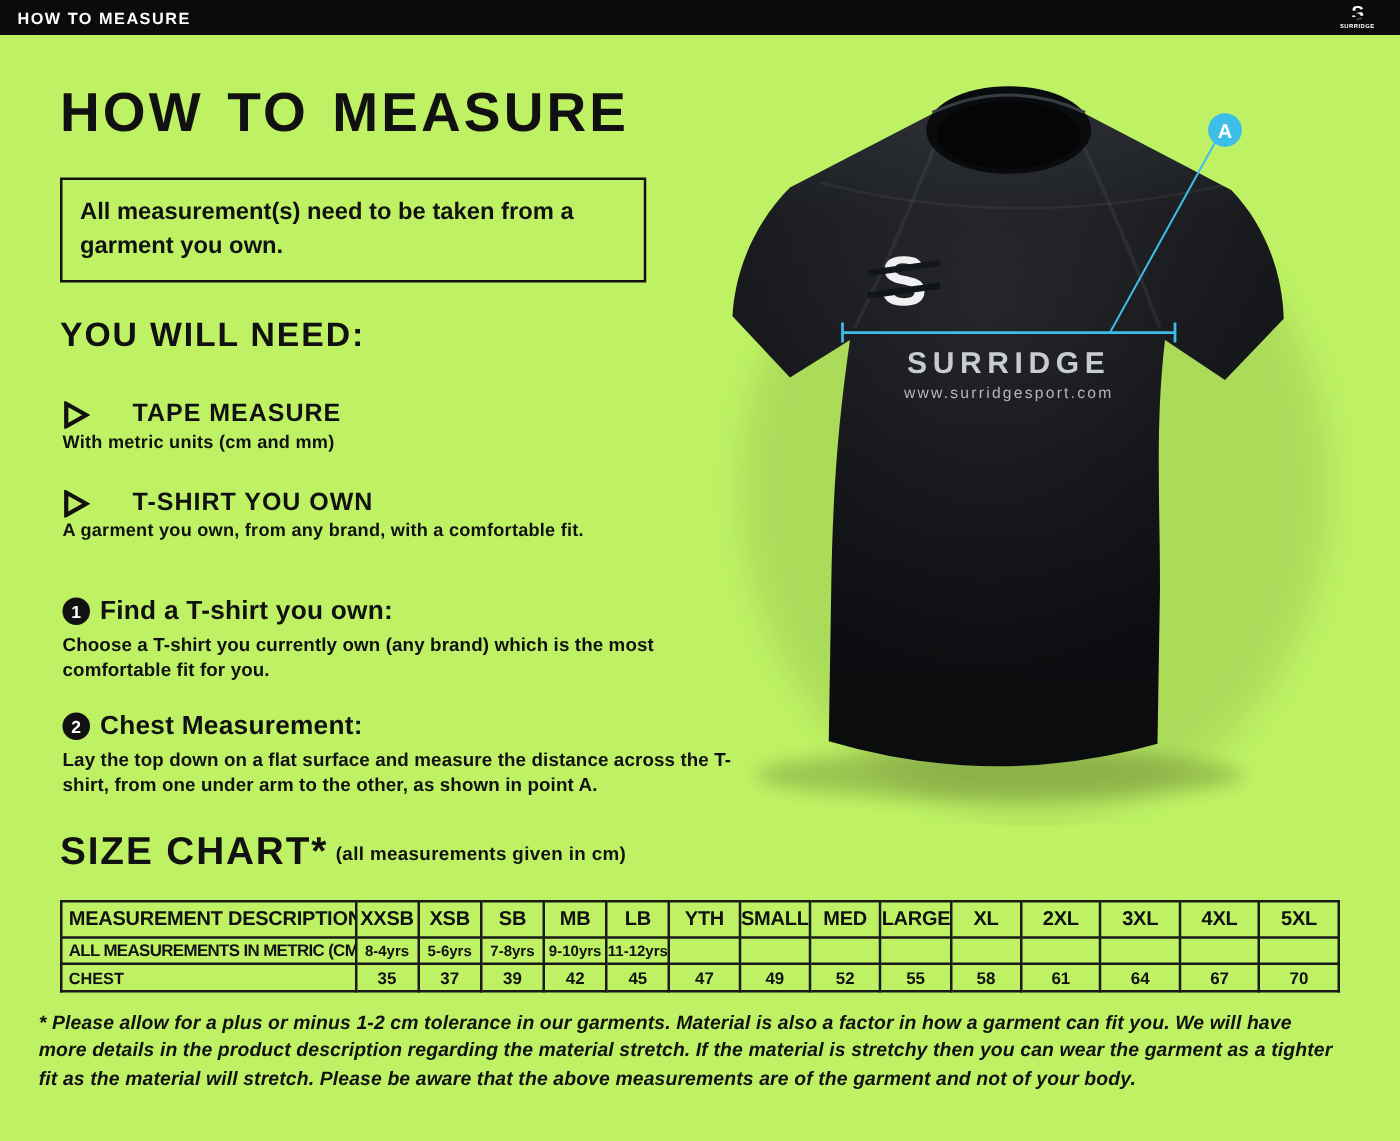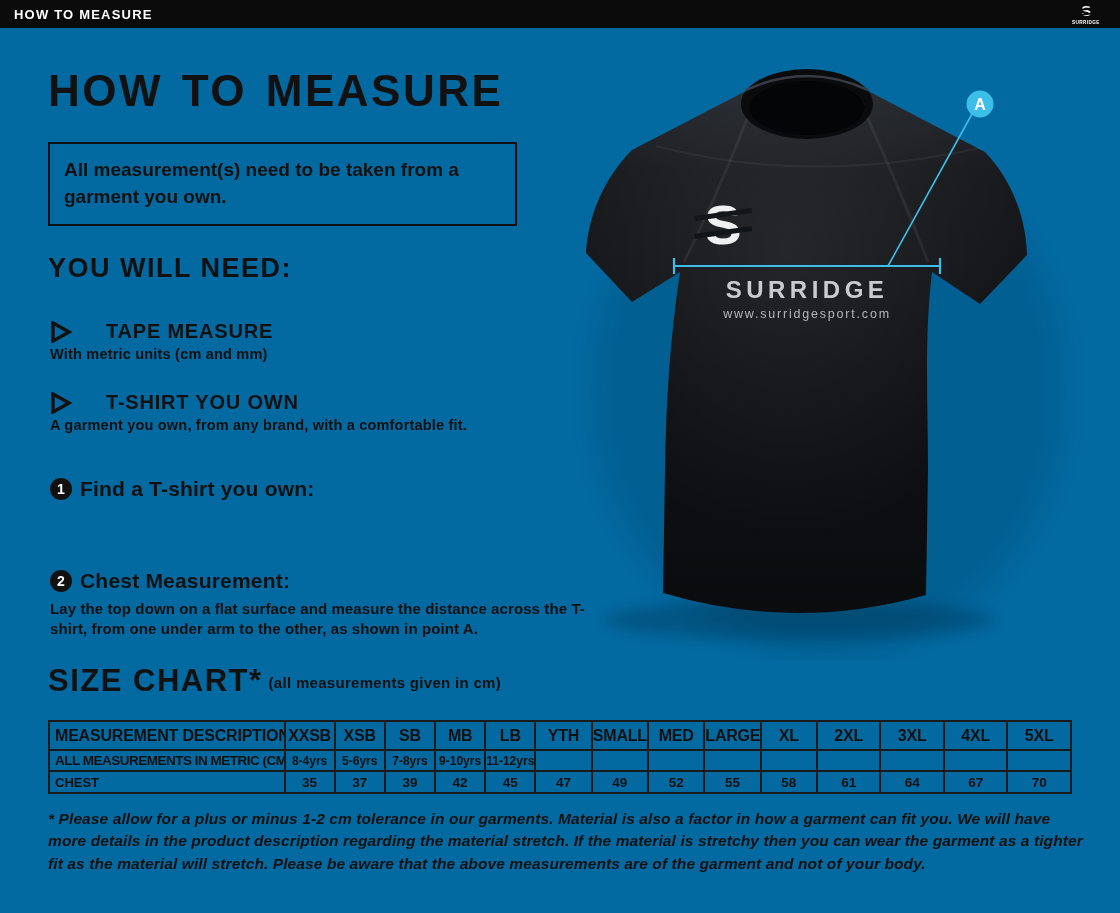--- a/index.html
+++ b/index.html
@@ -1,17 +1,17 @@
 <!DOCTYPE html>
 <html><head>
 <meta charset="utf-8">
 <style>
   html,body{margin:0;padding:0;background:#ffffff;}
   body{width:1120px;height:913px;font-family:"Liberation Sans",sans-serif;color:#111;}
-  .page{position:relative;width:1120px;height:913px;overflow:hidden;background:#0369a1;}
+  .page{position:relative;width:1120px;height:913px;overflow:hidden;background:#bef264;}
 
   
   .topbar{position:absolute;left:0;top:0;width:1120px;height:28px;background:#0b0b0b;
           display:flex;align-items:center;justify-content:space-between;}
   .topbar-title{color:#fff;font-size:13px;font-weight:bold;letter-spacing:1.2px;margin-left:14px;}
   .topbar-brand{margin-right:16px;display:flex;flex-direction:column;align-items:center;line-height:1;padding-top:1px;}
   .mini-s{position:relative;color:#fff;font-weight:bold;font-size:15px;line-height:14px;}
   .mini-s .cut{position:absolute;left:-2px;width:16px;height:2px;background:#0b0b0b;transform:rotate(-8deg);}
   .mini-s .cut.c1{top:4px;} .mini-s .cut.c2{top:9px;}
   .topbar-brand .word{color:#fff;font-size:6px;font-weight:bold;letter-spacing:.5px;transform:scale(.78);margin-top:1px;}
@@ -39,21 +39,21 @@
   .size-table th,.size-table td{border:2px solid #1a1a1a;text-align:center;font-weight:bold;color:#111;
        white-space:nowrap;overflow:hidden;padding:0;}
   .size-table thead th{height:27px;font-size:16px;letter-spacing:-0.2px;}
   .size-table th.desc,.size-table td.desc{text-align:left;padding-left:5px;}
   .size-table tr.r1 td{height:19px;font-size:12px;}
   .size-table tr.r1 td.desc{font-size:13.5px;letter-spacing:-0.5px;}
   .size-table tr.r2 td{height:20px;font-size:13.5px;}
   .size-table tr.r2 td.desc{font-size:13px;}
   col.c-desc{width:230px;} col.c-kid{width:49px;} col.c-mid{width:55px;} col.c-big{width:62px;}
 
-  .footnote{position:absolute;left:48px;top:808px;width:1040px;font-size:15.5px;font-weight:bold;
+  .footnote{position:absolute;left:31px;top:808px;width:1040px;font-size:15.5px;font-weight:bold;
             font-style:italic;line-height:1.45;letter-spacing:.1px;}
 
   
   .shirt-wrap{position:absolute;left:560px;top:40px;width:560px;height:620px;}
 </style>
 </head>
 <body>
 
 <div class="page">
 
@@ -77,20 +77,21 @@
   <div class="need-item-desc" style="left:50px;top:346px;">With metric units (cm and mm)</div>
 
   <svg class="tri" style="left:50px;top:392px;" viewBox="0 0 22 22">
     <polygon points="3,2 19,11 3,20" fill="none" stroke="#111" stroke-width="3.4" stroke-linejoin="miter"></polygon>
   </svg>
   <div class="need-item-title" style="left:82px;top:391px;">T-SHIRT YOU OWN</div>
   <div class="need-item-desc" style="left:50px;top:417px;">A garment you own, from any brand, with a comfortable fit.</div>
 
   <div class="step-circle" style="left:50px;top:478px;">1</div>
   <div class="step-title" style="left:80px;top:477px;">Find a T-shirt you own:</div>
+  <div class="step-desc" style="left:50px;top:507px;width:530px;">Choose a T-shirt you currently own (any brand) which is the most comfortable fit for you.</div>
 
   <div class="step-circle" style="left:50px;top:570px;">2</div>
   <div class="step-title" style="left:80px;top:569px;">Chest Measurement:</div>
   <div class="step-desc" style="left:50px;top:599px;width:548px;">Lay the top down on a flat surface and measure the distance across the T-shirt, from one under arm to the other, as shown in point A.</div>
 
   <div class="h3"><span>SIZE CHART*</span><span class="sub">(all measurements given in cm)</span></div>
 
   <table class="size-table">
     <colgroup id="cols">
         <col class="c-desc">

